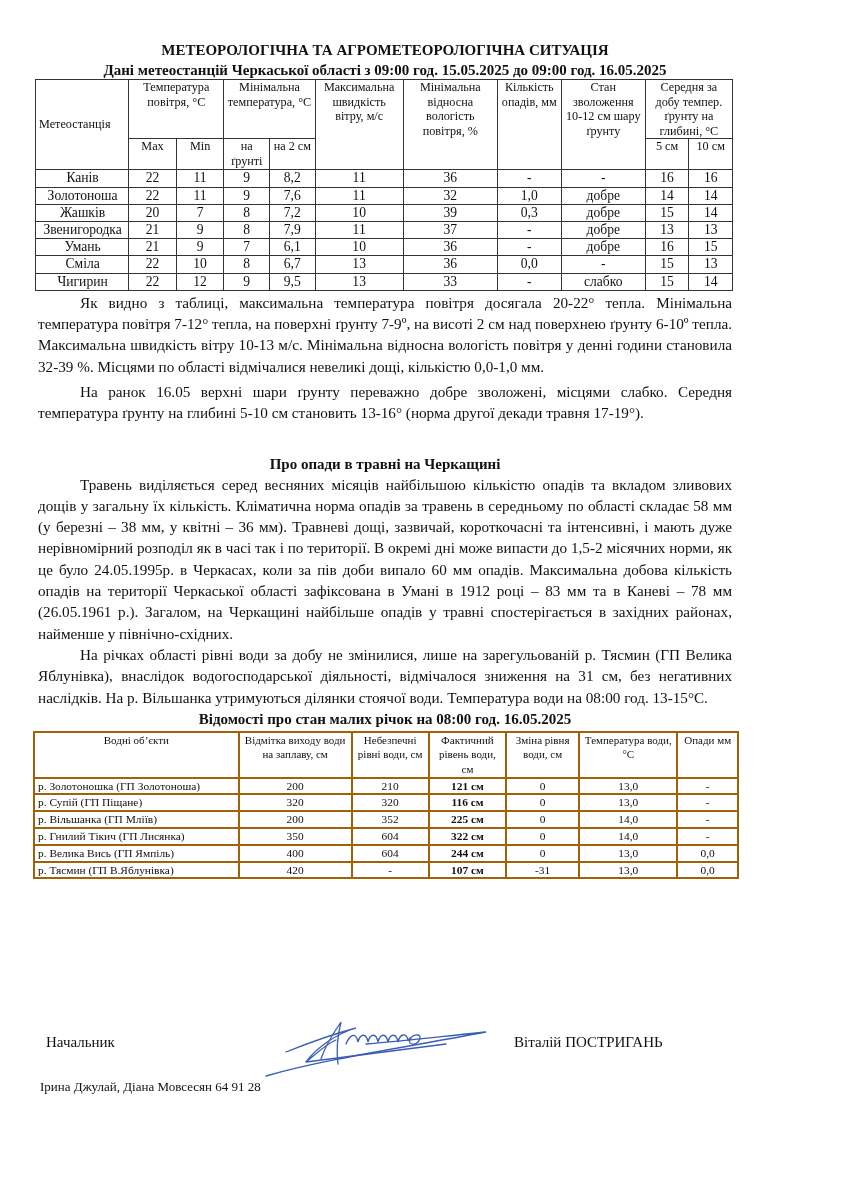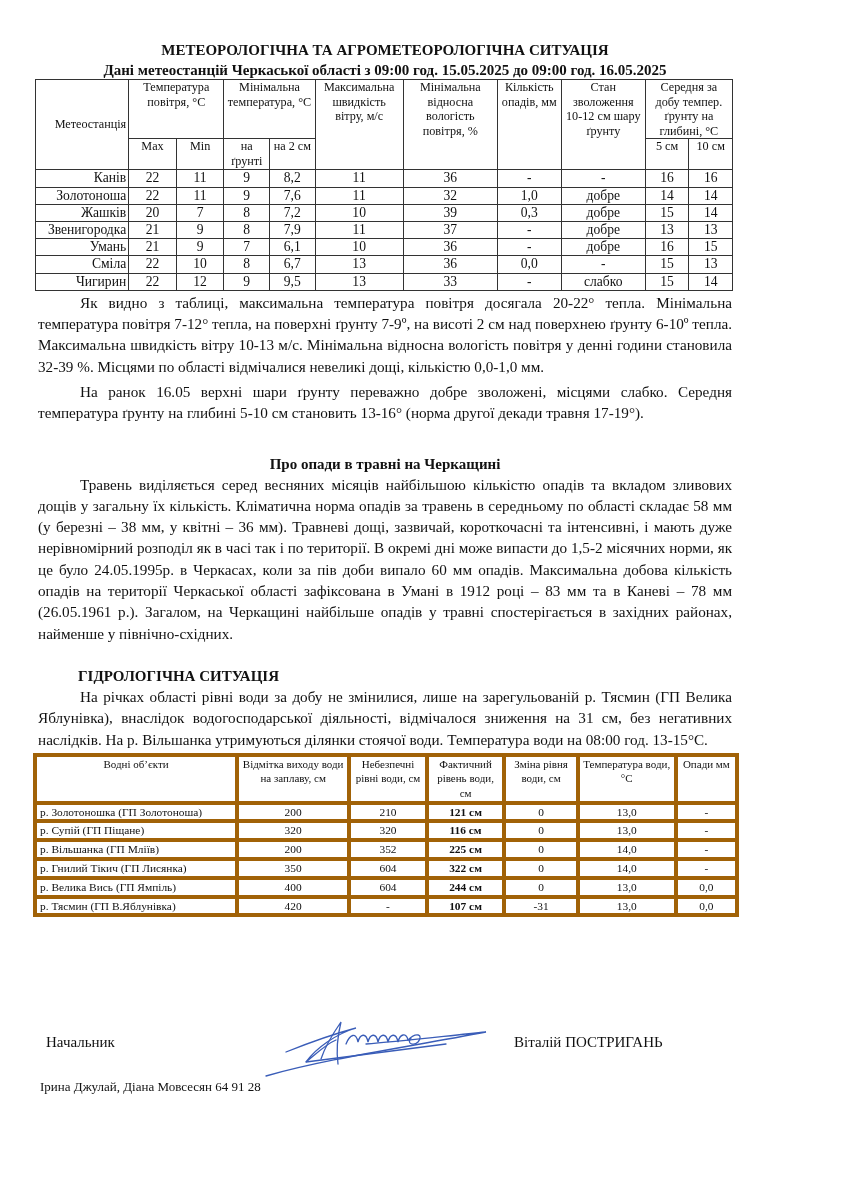--- a/index.html
+++ b/index.html
@@ -12,25 +12,25 @@
   .h-title { text-align: center; font-weight: bold; font-size: 15px; line-height: 20px; margin: 0; }
   p.par { margin: 0; text-align: justify; text-indent: 42px; line-height: 21.3px; }
   .tbl-caption { text-align: center; font-weight: bold; font-size: 15px; line-height: 18px; margin: 0; }
   table { border-collapse: collapse; }
   table.meteo { width: 698px; margin-left: -3px; font-size: 12.2px; }
   table.meteo td, table.meteo th {
     border: 1px solid #333; padding: 0 2px; text-align: center; font-weight: normal;
     line-height: 14.6px; vertical-align: top;
   }
   table.meteo tbody td { line-height: 16.2px; font-size: 13.6px; vertical-align: middle; }
-  table.meteo tbody td.st { text-align: right; padding-left: 3px; margin-top: 16px; }
-  table.meteo th.st { text-align: right; vertical-align: middle; padding-left: 3px; }
+  table.meteo tbody td.st { text-align: center; padding-left: 3px; margin-top: 16px; }
+  table.meteo th.st { text-align: left; vertical-align: middle; padding-left: 3px; }
   table.rivers { width: 706px; margin-left: -5px; font-size: 11px; }
   table.rivers th, table.rivers td {
-    border: 4px solid #a16207; padding: 0 3px; text-align: center; font-weight: normal;
+    border: 2px solid #a16207; padding: 0 3px; text-align: center; font-weight: normal;
     line-height: 14.6px; vertical-align: top;
   }
   table.rivers tbody td { line-height: 14.8px; font-size: 11.4px; }
   table.rivers tbody td.obj { text-align: left; }
   table.rivers tbody td.actual { font-weight: bold; }
   .sig-row { position: absolute; left: 46px; top: 1022px; width: 680px; height: 60px; }
   .sig-label { position: absolute; left: 0; top: 12px; font-size: 15px; }
   .sig-name { position: absolute; left: 468px; top: 12px; font-size: 15px; }
   .signature { position: absolute; left: 200px; top: -8px; width: 260px; height: 70px; }
   .contacts { position: absolute; left: 40px; top: 1079px; font-size: 13px; }
@@ -158,22 +158,22 @@
       </tr>
     </tbody>
   </table>
 
   <p class="par" style="margin-top:1px;">Як видно з таблиці, максимальна температура повітря досягала 20-22° тепла. Мінімальна температура повітря 7-12° тепла, на поверхні ґрунту 7-9º, на висоті 2 см над поверхнею ґрунту 6-10º тепла. Максимальна швидкість вітру 10-13 м/с. Мінімальна відносна вологість повітря у денні години становила 32-39 %. Місцями по області відмічалися невеликі дощі, кількістю 0,0-1,0 мм.</p>
   <p class="par" style="margin-top:4px;">На ранок 16.05 верхні шари ґрунту переважно добре зволожені, місцями слабко. Середня температура ґрунту на глибині 5-10 см становить 13-16° (норма другої декади травня 17-19°).</p>
 
   <h2 class="h-title" style="margin-top:30px;">Про опади в травні на Черкащині</h2>
   <p class="par">Травень виділяється серед весняних місяців найбільшою кількістю опадів та вкладом зливових дощів у загальну їх кількість. Кліматична норма опадів за травень в середньому по області складає 58 мм (у березні – 38 мм, у квітні – 36 мм). Травневі дощі, зазвичай, короткочасні та інтенсивні, і мають дуже нерівномірний розподіл як в часі так і по території. В окремі дні може випасти до 1,5-2 місячних норми, як це було 24.05.1995р. в Черкасах, коли за пів доби випало 60 мм опадів. Максимальна добова кількість опадів на території Черкаської області зафіксована в Умані в 1912 році – 83 мм та в Каневі – 78 мм (26.05.1961 р.). Загалом, на Черкащині найбільше опадів у травні спостерігається в західних районах, найменше у північно-східних.</p>
 
-  <h2 class="h-title" style="text-align:left;margin-left:40px;margin-top:22px;">ГІДРОЛОГІЧНА СИТУАЦІЯ</h2>
   <p class="par">На річках області рівні води за добу не змінилися, лише на зарегульованій р. Тясмин (ГП Велика Яблунівка), внаслідок водогосподарської діяльності, відмічалося зниження на 31 см, без негативних наслідків. На р. Вільшанка утримуються ділянки стоячої води. Температура води на 08:00 год. 13-15°С.</p>
+  <p class="tbl-caption" style="margin-top:2px;">Відомості про стан малих річок на 08:00 год. 16.05.2025</p>
 
   <table class="rivers" style="margin-top:3px;">
     <thead>
       <tr>
         <th style="width:188px;">Водні об’єкти</th>
         <th style="width:100px;">Відмітка виходу води на заплаву, см</th>
         <th style="width:66px;">Небезпечні рівні води, см</th>
         <th style="width:66px;">Фактичний рівень води, см</th>
         <th style="width:62px;">Зміна рівня води, см</th>
         <th style="width:86px;">Температура води, °С</th>

